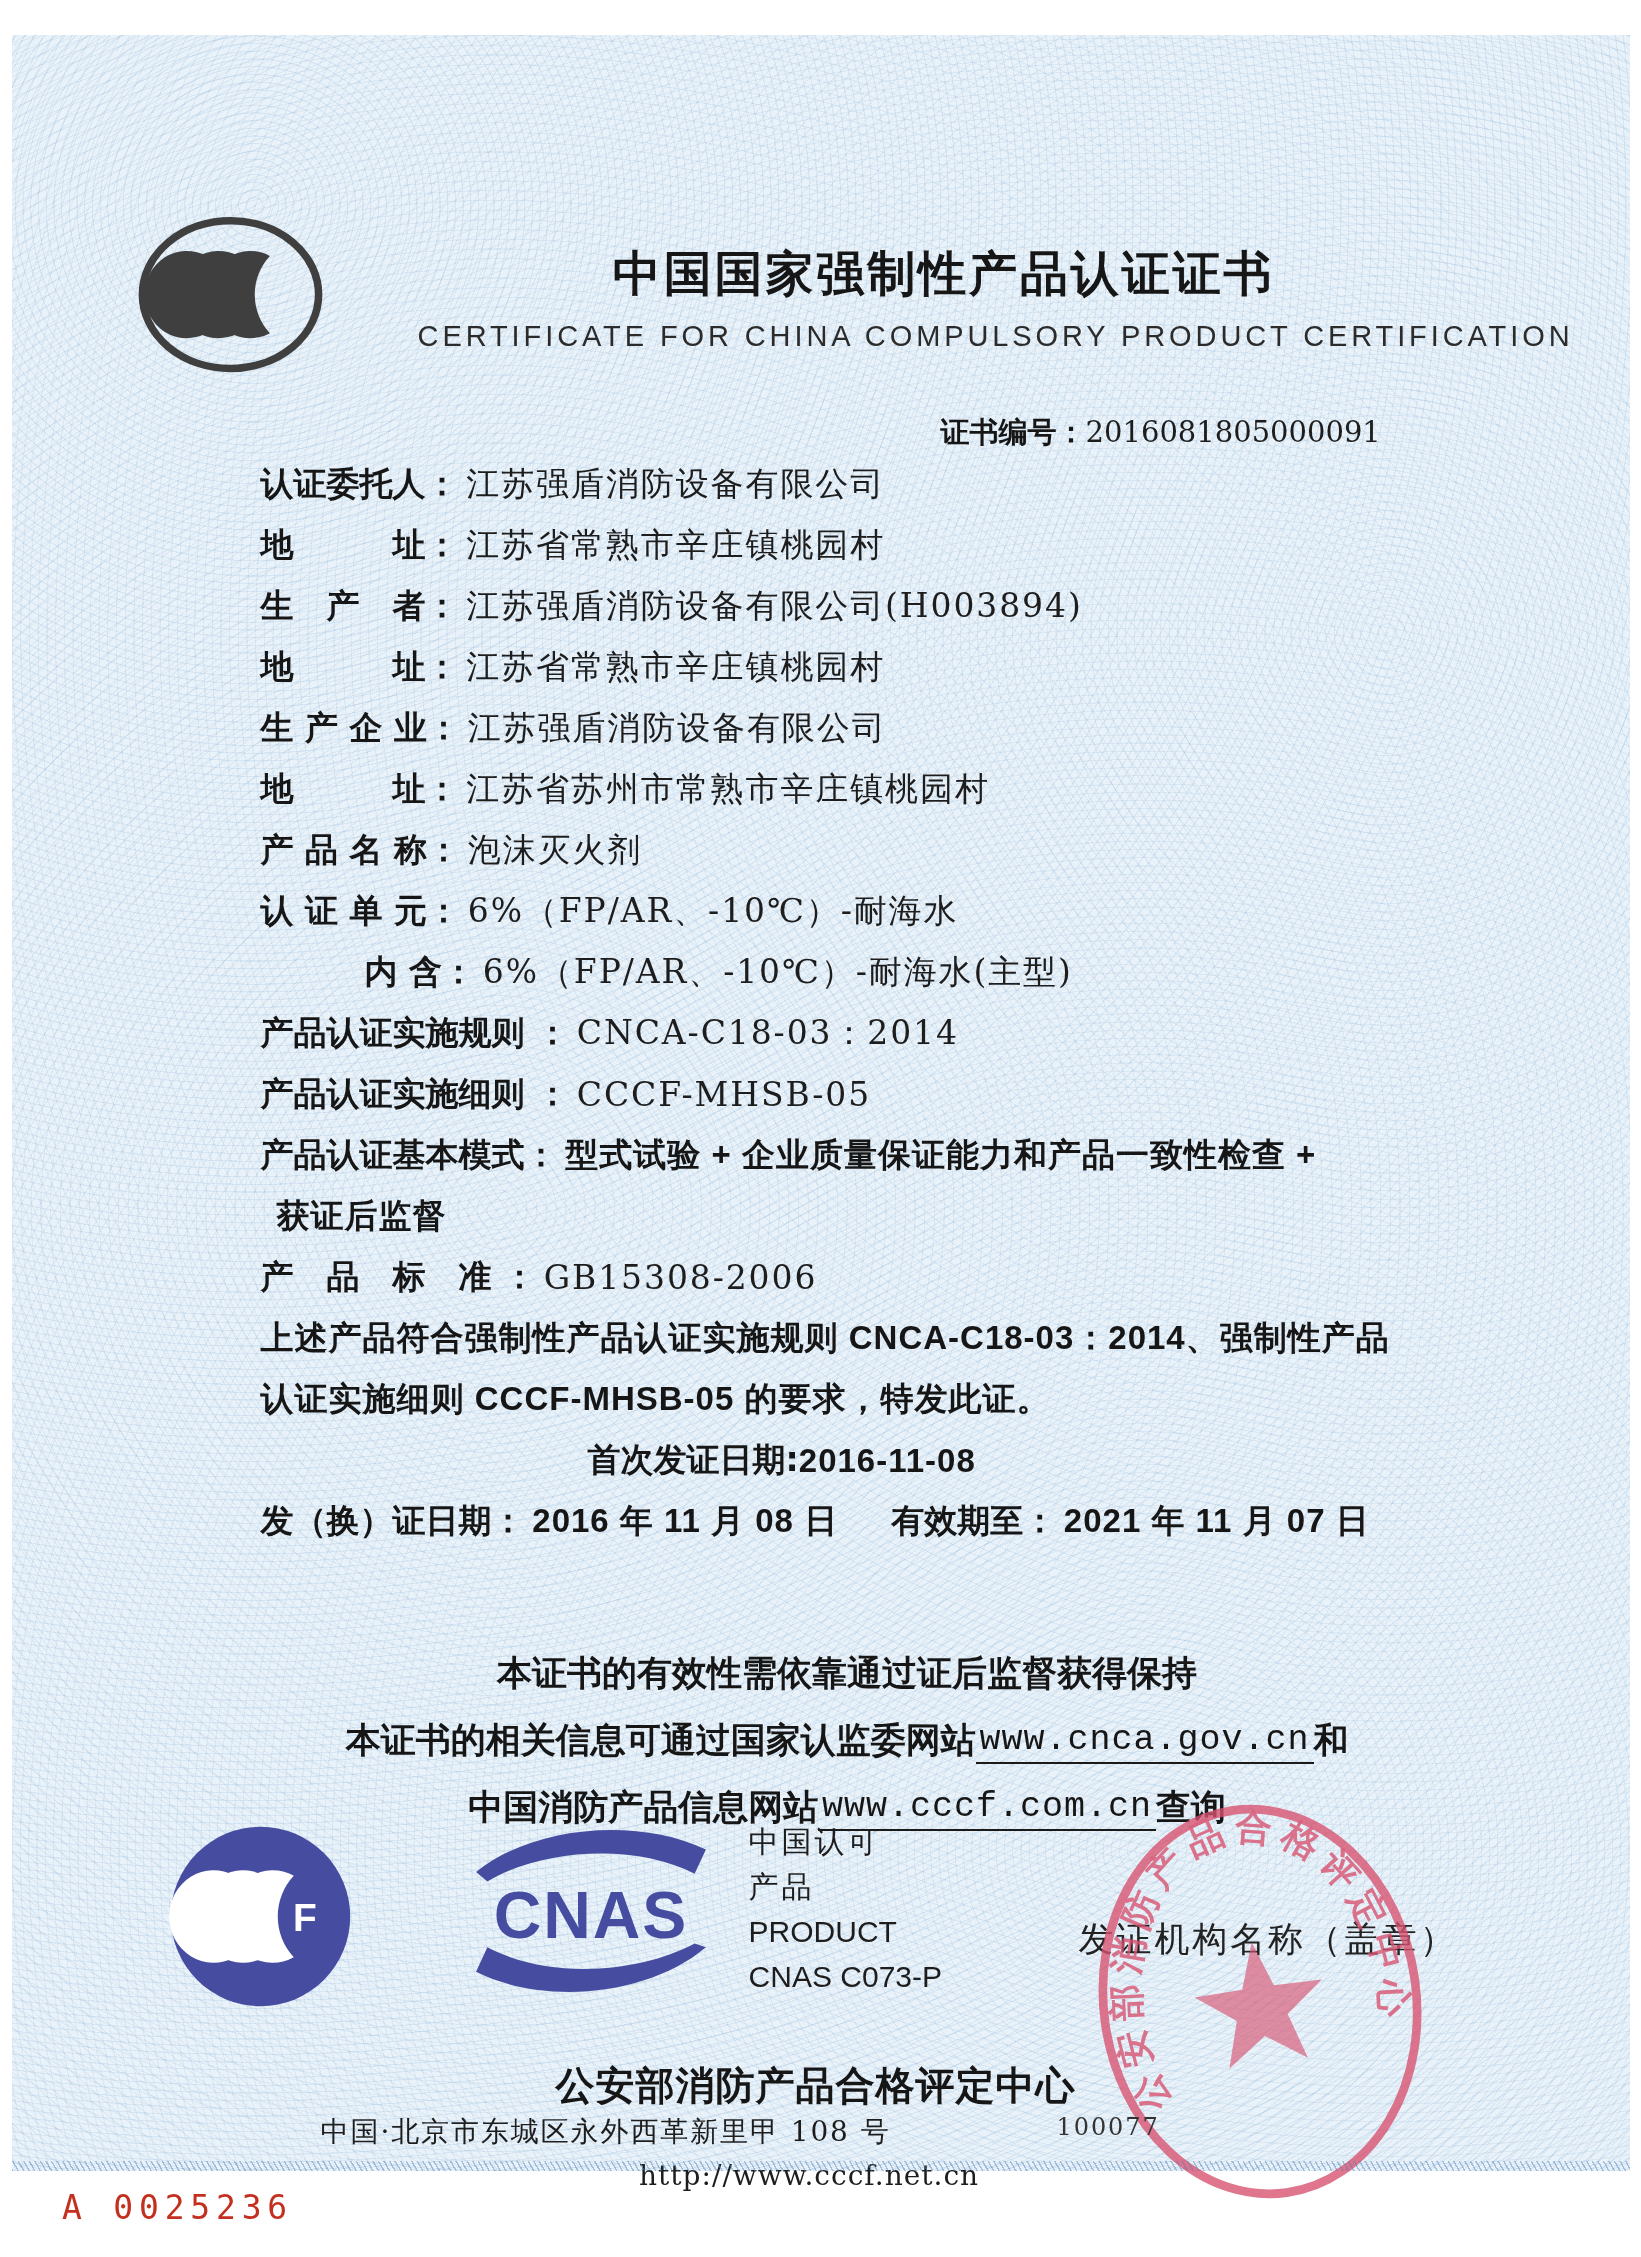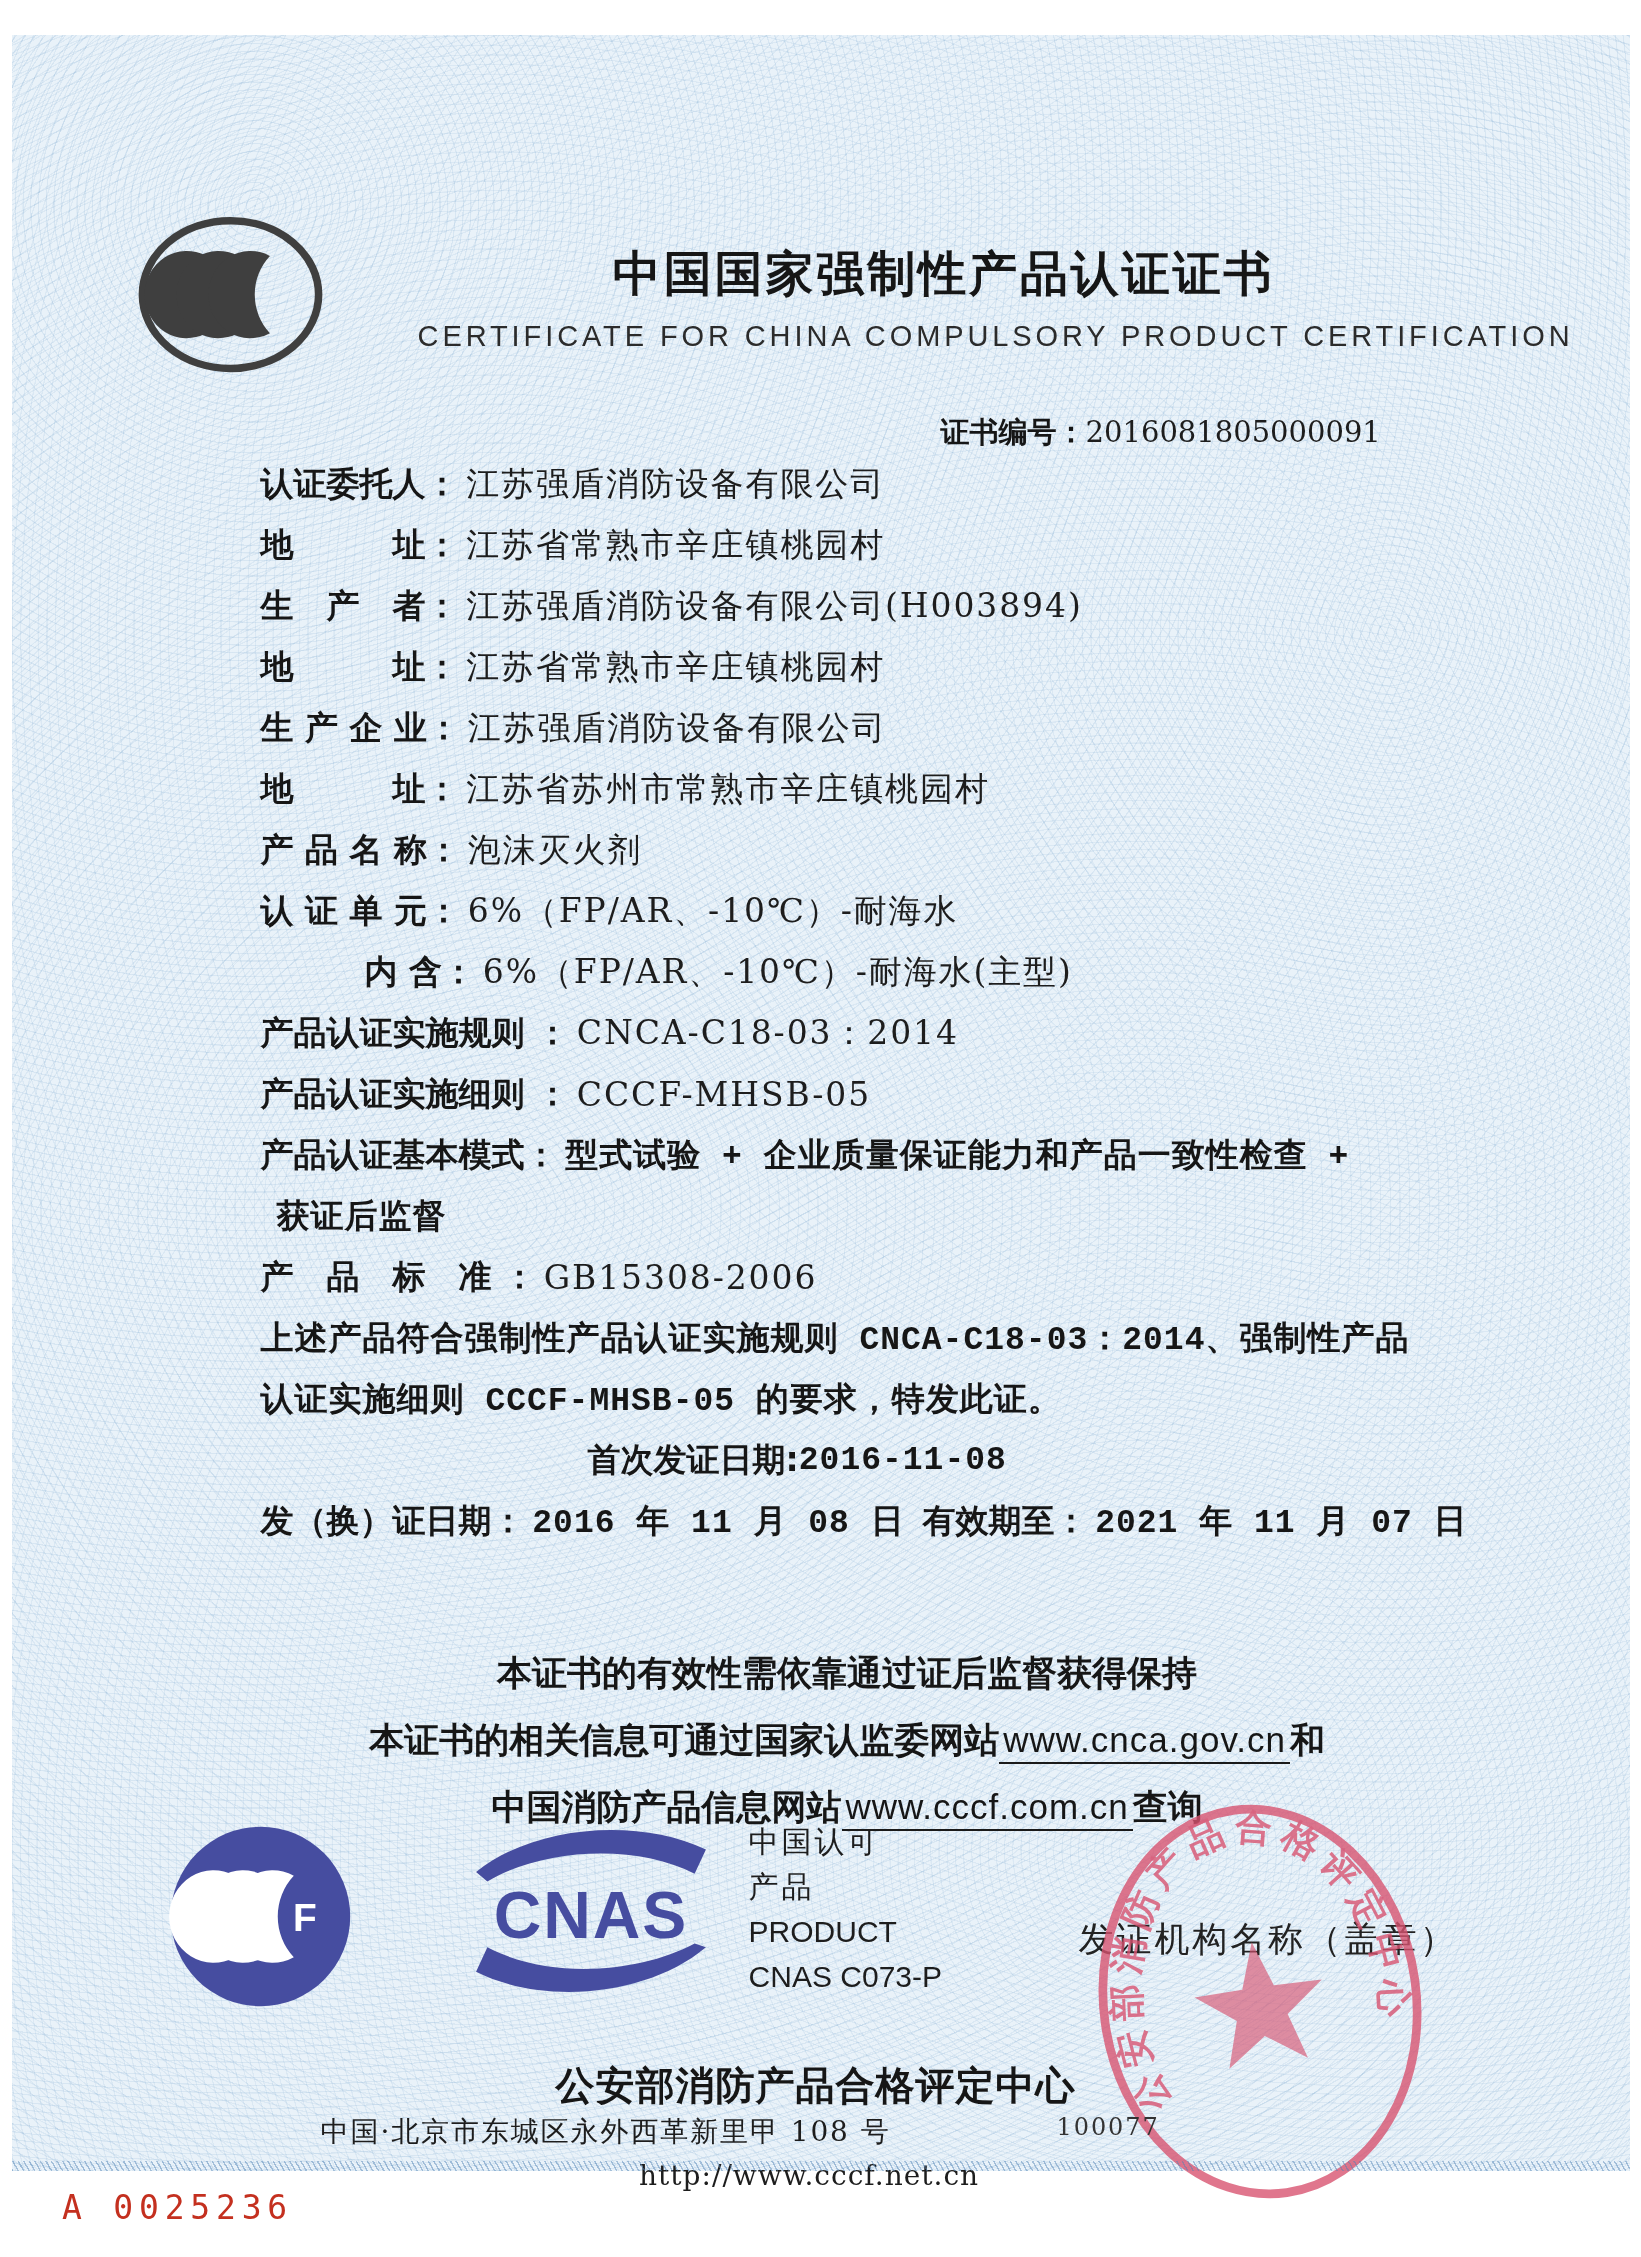--- a/index.html
+++ b/index.html
@@ -22,29 +22,29 @@
             font-family:"DejaVu Sans",sans-serif;font-weight:700;font-size:48px;letter-spacing:2.9px;color:#161616;}
   .title-en{left:406px;top:285px;width:1052px;text-align:center;
             font-family:"Liberation Sans",sans-serif;font-size:29px;letter-spacing:3.9px;color:#2b2b2b;white-space:nowrap;}
   .cert-no{left:929px;top:378px;font-size:29px;white-space:nowrap;}
   .cert-no .lbl{font-family:"DejaVu Sans",sans-serif;font-weight:700;}
   
   .rows{left:249px;top:419px;width:1207px;}
   .row{height:61px;display:flex;align-items:center;font-size:33px;white-space:nowrap;}
   .lbl{font-family:"DejaVu Sans",sans-serif;font-weight:700;white-space:pre;color:#161616;}
   .val{font-family:"DejaVu Serif",serif;margin-left:7.7px;letter-spacing:1.9px;white-space:pre;}
-  .val.hei{font-family:Liberation Mono, monospace;font-weight:700;letter-spacing:1px;color:#161616;}
+  .val.hei{font-family:Liberation Sans, sans-serif;font-weight:700;letter-spacing:1px;color:#161616;}
   .row.indent-1{padding-left:104px;}
   .row.indent-2{padding-left:327px;}
   .row .spacer{display:inline-block;width:53px;}
   
   .notice{left:232px;top:1595px;width:1207px;text-align:center;
           font-family:"DejaVu Sans",sans-serif;font-weight:700;font-size:35px;color:#161616;}
   .notice .nline{height:67px;display:flex;align-items:flex-end;justify-content:center;white-space:nowrap;}
-  .notice .url{font-family:Liberation Sans, sans-serif;font-weight:400;letter-spacing:1px;
+  .notice .url{font-family:Liberation Mono, monospace;font-weight:400;letter-spacing:1px;
                border-bottom:2.9px solid #1a1a1a;padding:0 3.9px 1.9px 3.9px;}
   
   .cccf-logo{left:156px;top:1789px;width:185px;height:185px;}
   .cnas-logo{left:446px;top:1788px;width:266px;height:179px;}
   .accred{left:737px;top:1784px;font-size:30px;line-height:45px;color:#1d1d1d;}
   .accred .cjk{font-family:"DejaVu Serif",serif;letter-spacing:2.9px;}
   .accred .lat{font-family:"Liberation Sans",sans-serif;}
   .stamp-label{left:1067px;top:1881px;font-size:35px;letter-spacing:2.9px;font-family:"DejaVu Serif",serif;color:#222;}
   .stamp{left:1074px;top:1759px;width:348px;height:415px;transform:rotate(-8deg);opacity:.88;}
   

